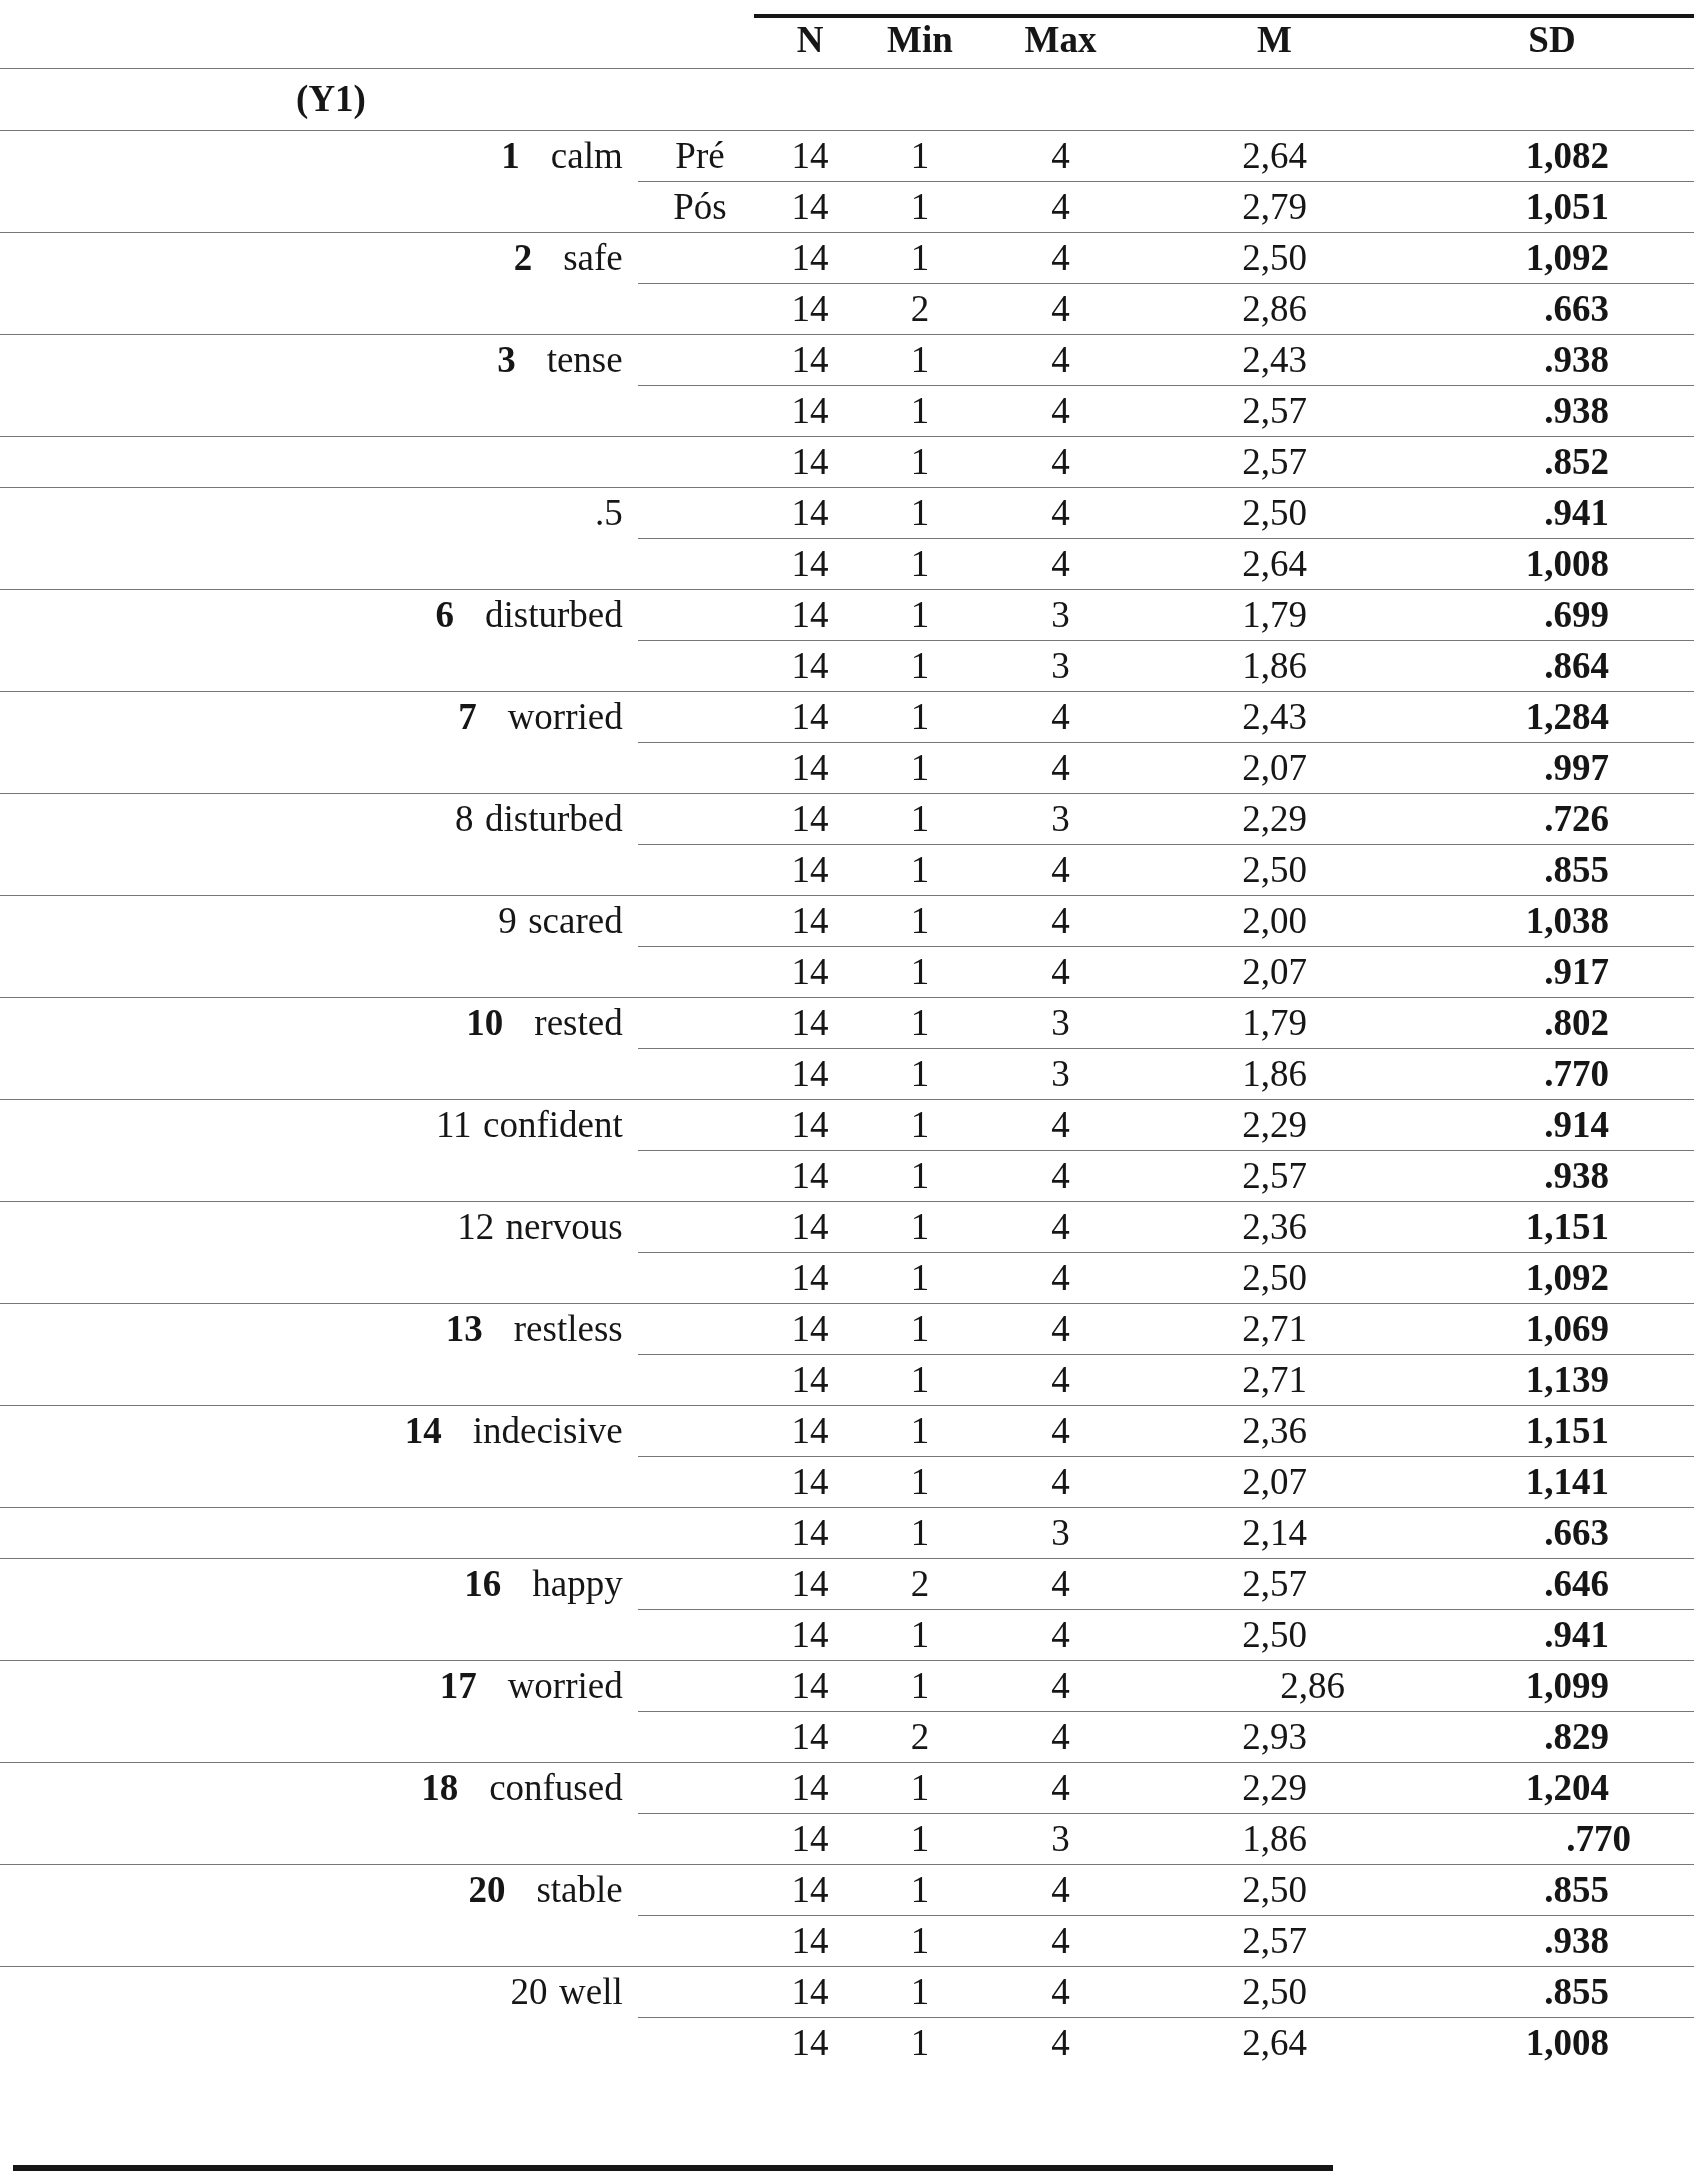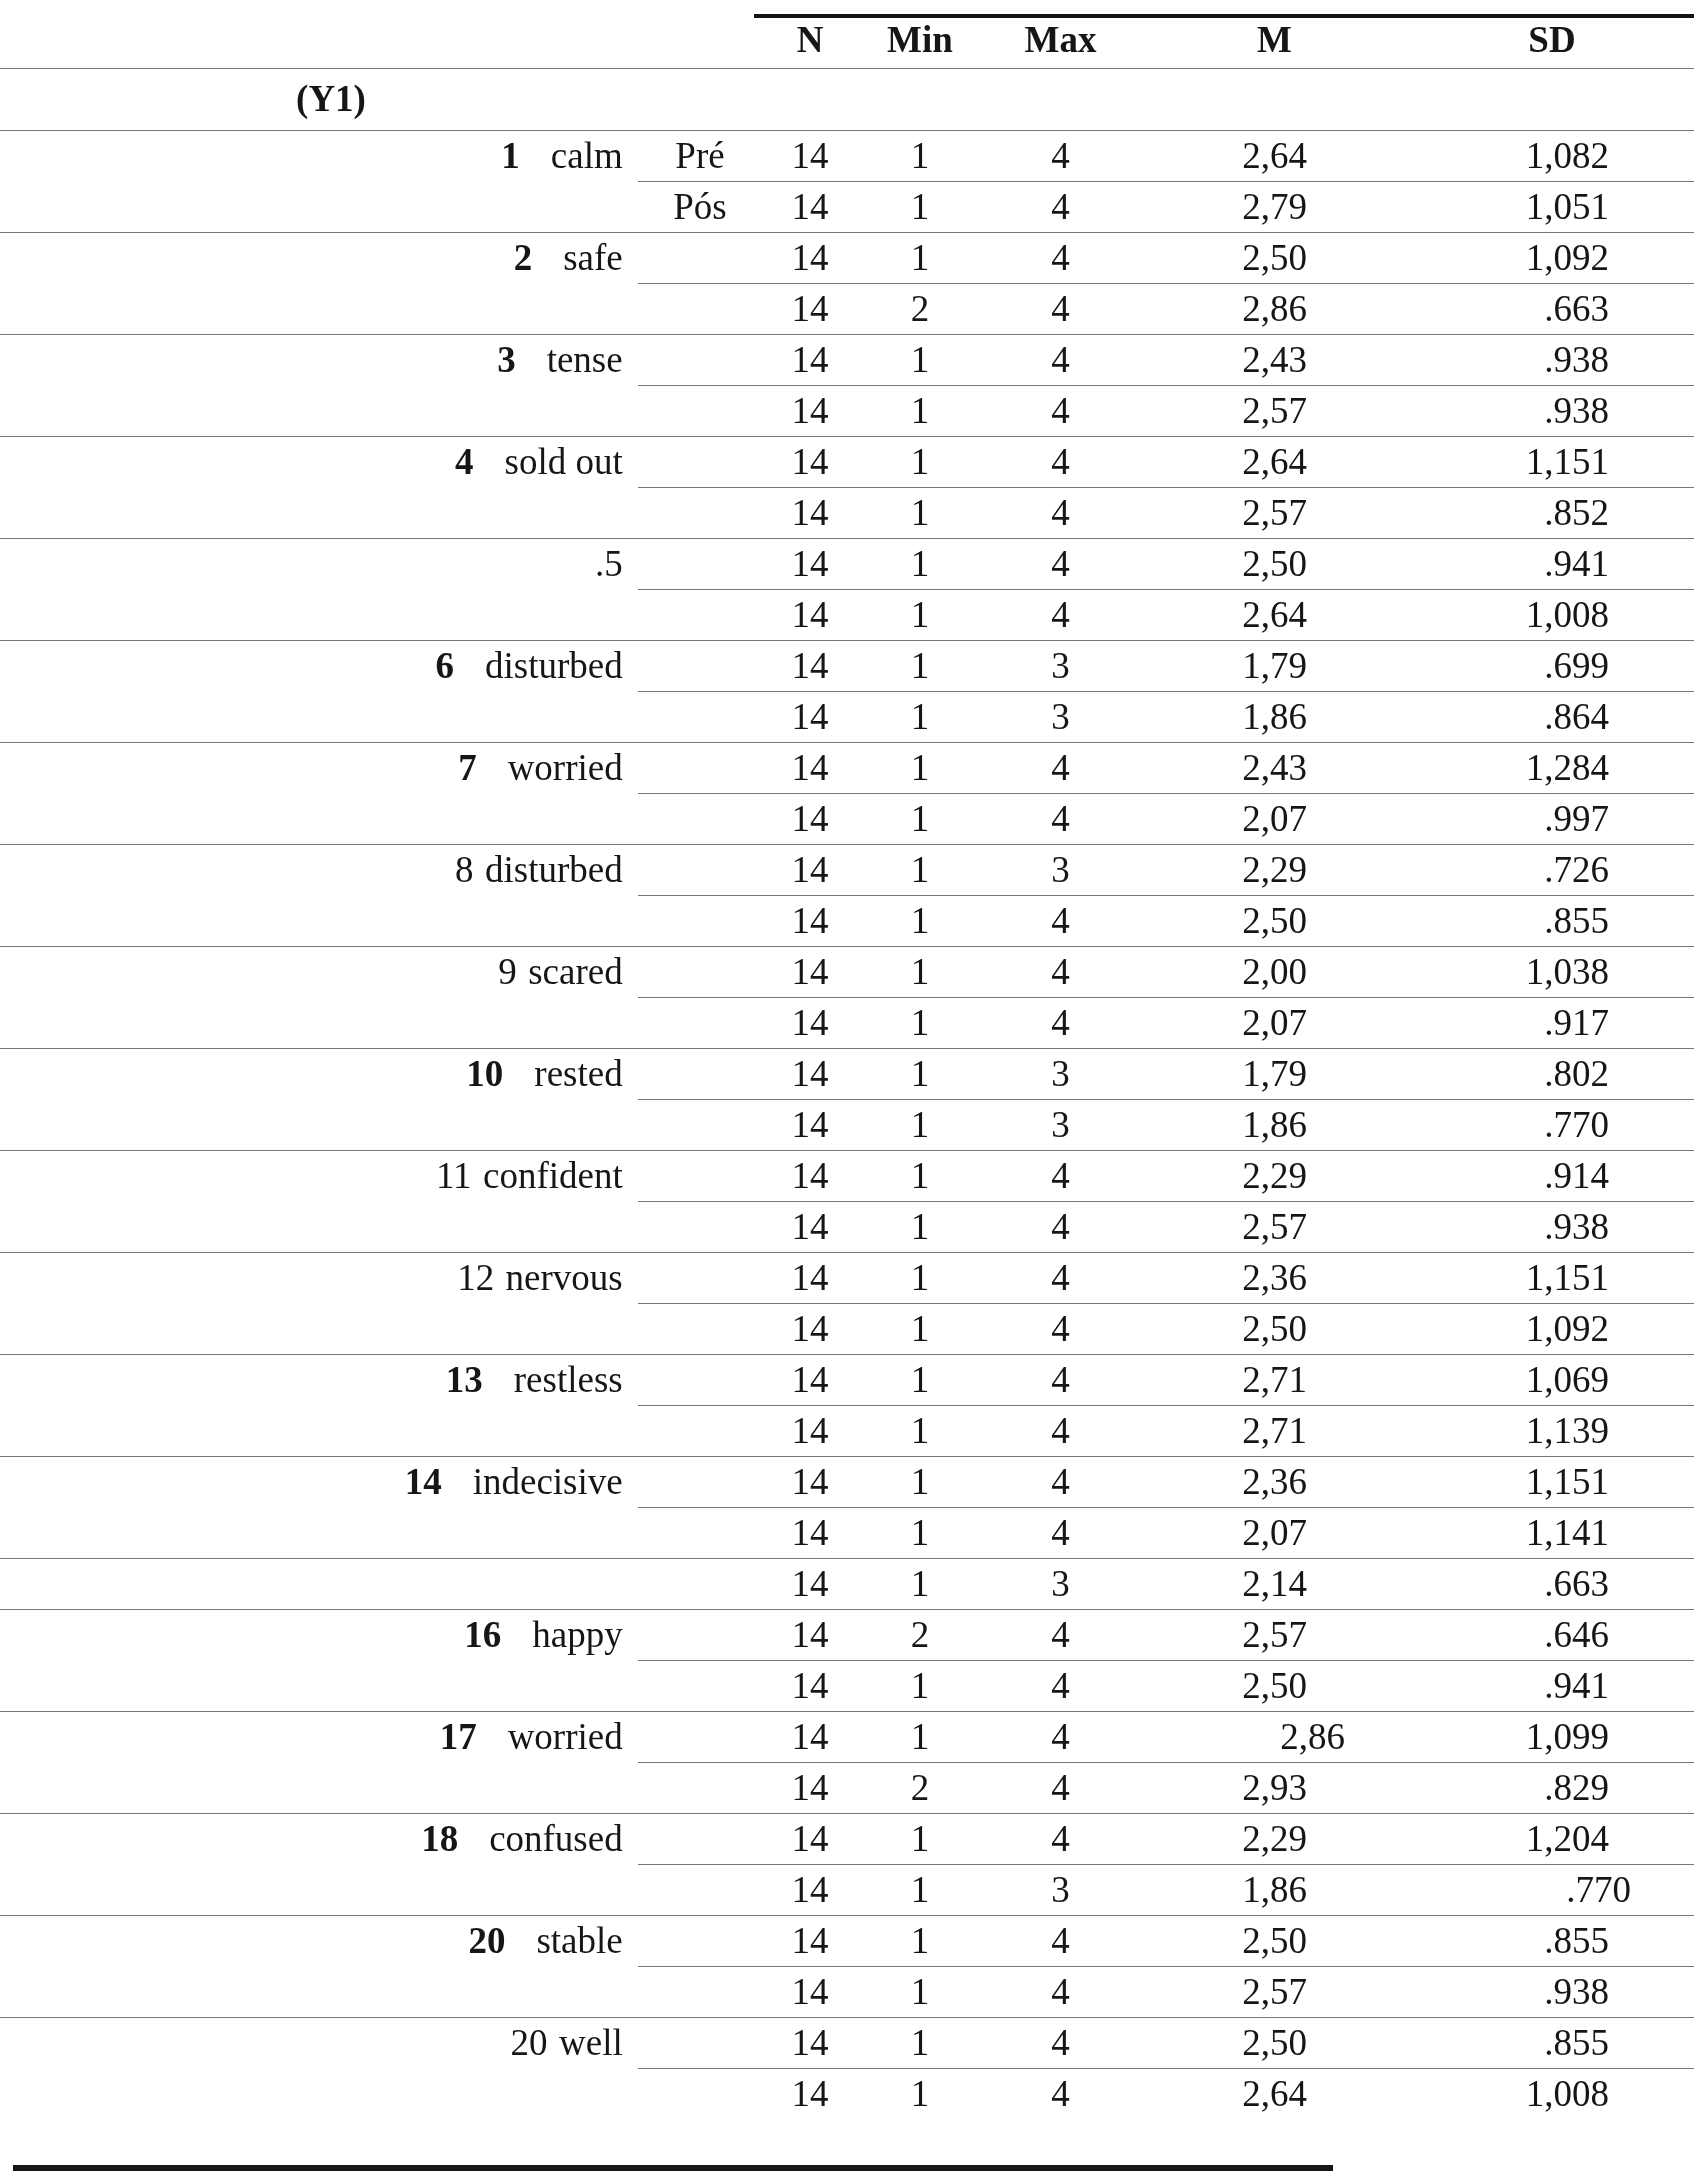--- a/index.html
+++ b/index.html
@@ -38,21 +38,21 @@
   tr.y1 td{border-bottom:1.7px solid #777777;text-align:center;}
   .y1lab{text-align:center;padding-left:24px;font-weight:bold;}
 
   tr.data{height:51px;}
   tr.data.first td.partial{border-bottom:1.7px solid #777777;}
   tr.data.second td{border-bottom:1.7px solid #777777;}
   tr.data.second.last td{border-bottom:none;}
 
   td.lab{text-align:right;padding-right:15.3px;margin-left:30px;}
   td.cc{text-align:center;}
-  td.sd{text-align:right;padding-right:85px;}
+  td.sd{text-align:right;padding-right:85px;font-weight:bold;}
   .b{font-weight:bold;}
   .gapw{display:inline-block;width:31px;}
   .gapn{display:inline-block;width:11.4px;}
   .shiftm{position:relative;left:38px;}
   .shiftsd{position:relative;left:22px;}
 </style>
 </head>
 <body>
 
 <div class="page">
@@ -134,29 +134,20 @@
         </tr>
         <tr class="data second">
           <td class="lab"></td>
           <td class="cc partial"><span></span></td>
           <td class="cc partial"><span>14</span></td>
           <td class="cc partial"><span>1</span></td>
           <td class="cc partial"><span>4</span></td>
           <td class="cc partial"><span>2,57</span></td>
           <td class="sd partial"><span>.938</span></td>
         </tr>
-        <tr class="data first">
-          <td class="lab"><span class="b">4</span><span class="gapw"></span><span>sold out</span></td>
-          <td class="cc partial"><span></span></td>
-          <td class="cc partial"><span>14</span></td>
-          <td class="cc partial"><span>1</span></td>
-          <td class="cc partial"><span>4</span></td>
-          <td class="cc partial"><span>2,64</span></td>
-          <td class="sd partial"><span>1,151</span></td>
-        </tr>
         <tr class="data second">
           <td class="lab"></td>
           <td class="cc partial"><span></span></td>
           <td class="cc partial"><span>14</span></td>
           <td class="cc partial"><span>1</span></td>
           <td class="cc partial"><span>4</span></td>
           <td class="cc partial"><span>2,57</span></td>
           <td class="sd partial"><span>.852</span></td>
         </tr>
         <tr class="data first">

